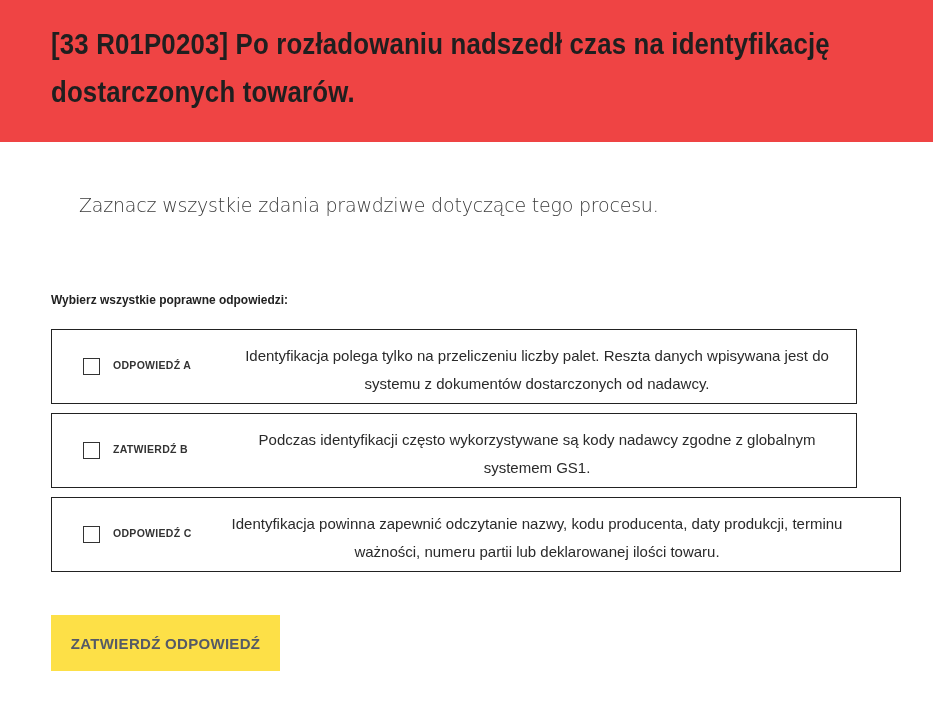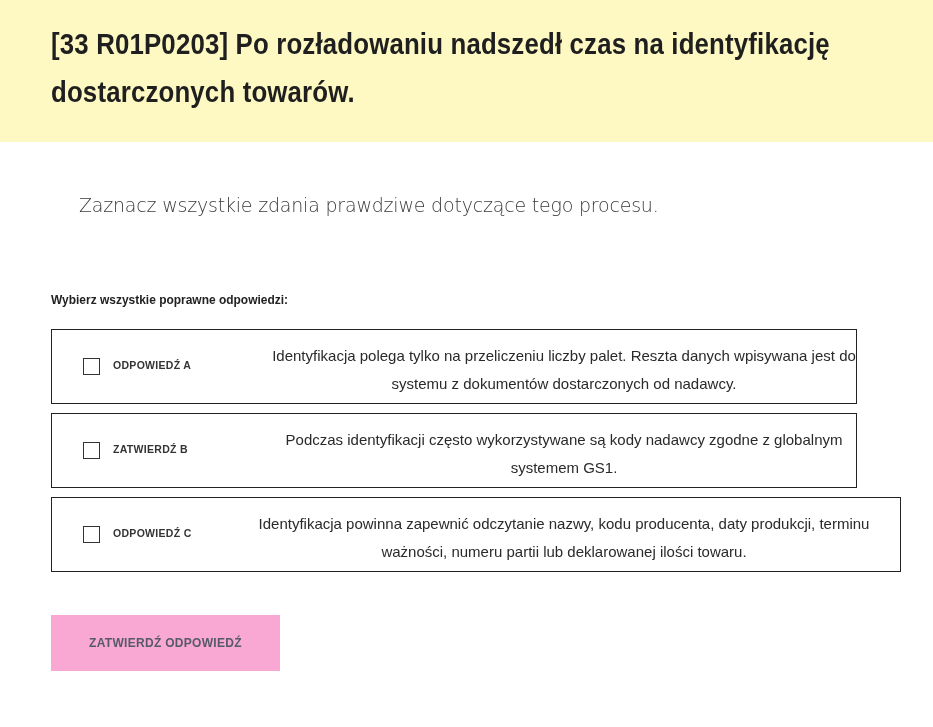--- a/index.html
+++ b/index.html
@@ -1,25 +1,25 @@
 <!DOCTYPE html>
 <html><head>
 <meta charset="utf-8">
 <style>
   html, body { margin:0; padding:0; background:#ffffff; }
   body { width:933px; height:727px; position:relative; overflow:hidden; font-family:"Liberation Sans", sans-serif; color:#222; }
-  .header { position:absolute; left:0; top:0; width:933px; height:142px; background:#fef9c3; }
+  .header { position:absolute; left:0; top:0; width:933px; height:142px; background:#ef4444; }
   .title { position:absolute; left:51px; top:20px; width:820px; margin:0; font-family:"Liberation Sans", sans-serif; font-weight:bold; font-size:30px; line-height:48px; color:#1f1f1f; transform:scaleX(0.86); transform-origin:left top; letter-spacing:0.2px; width:950px; }
   .instruction { position:absolute; left:51px; top:194px; font-family:"DejaVu Sans", sans-serif; font-weight:200; font-size:19px; color:#3a3a3a; letter-spacing:-0.2px;margin-left:28px; }
   .prompt { position:absolute; left:51px; top:292px; font-weight:bold; font-size:13px; color:#222; transform:scaleX(0.92); transform-origin:left top; }
   .option { position:absolute; left:51px; width:804px; height:73px; border:1px solid #222; box-sizing:content-box;text-align:center; }
   .checkbox { position:absolute; left:31px; top:28px; width:15px; height:15px; border:1.5px solid #333; background:#fff; cursor:pointer; }
   .opt-label { position:absolute; left:61px; top:29px; font-size:10.5px; font-weight:bold; color:#333; letter-spacing:0.3px; }
-  .opt-text { position:absolute; left:175px; top:12px; width:620px; font-size:15px; line-height:28px; color:#2a2a2a;margin-left:27px; }
-  .submit { position:absolute; left:51px; top:615px; width:229px; height:56px; background:#f9a8d4; border:none; font-family:"Liberation Sans", sans-serif; font-weight:bold; font-size:12px; color:#555a66; letter-spacing:0.3px; cursor:pointer; padding:4px; }
+  .opt-text { position:absolute; left:175px; top:12px; width:620px; font-size:15px; line-height:28px; color:#2a2a2a; }
+  .submit { position:absolute; left:51px; top:615px; width:229px; height:56px; background:#fde047; border:none; font-family:"Liberation Sans", sans-serif; font-weight:bold; font-size:15px; color:#555a66; letter-spacing:0.3px; cursor:pointer; padding:4px; }
 </style>
 </head>
 <body>
 
 <div class="header">
   <h1 class="title">[33 R01P0203] Po rozładowaniu nadszedł czas na identyfikację dostarczonych towarów.</h1>
 </div>
 
 <div class="instruction">Zaznacz wszystkie zdania prawdziwe dotyczące tego procesu.</div>
 

